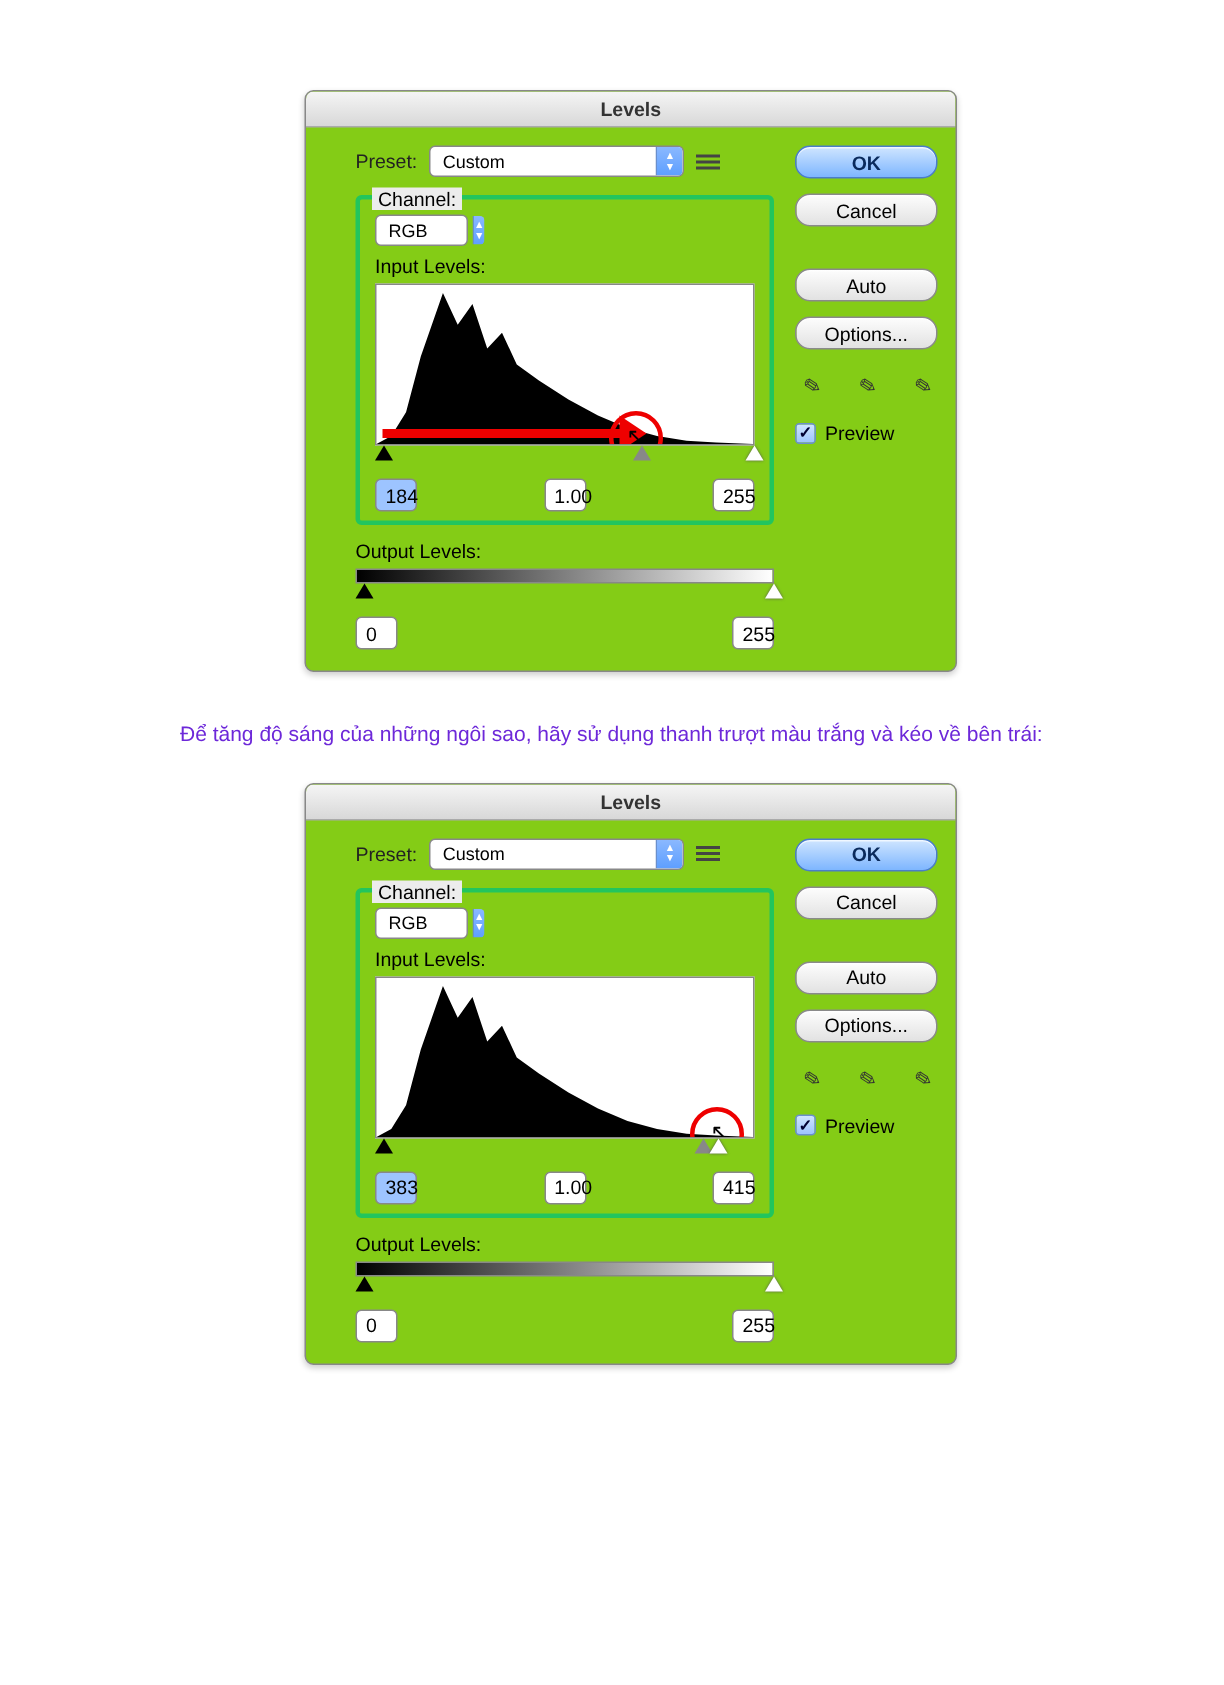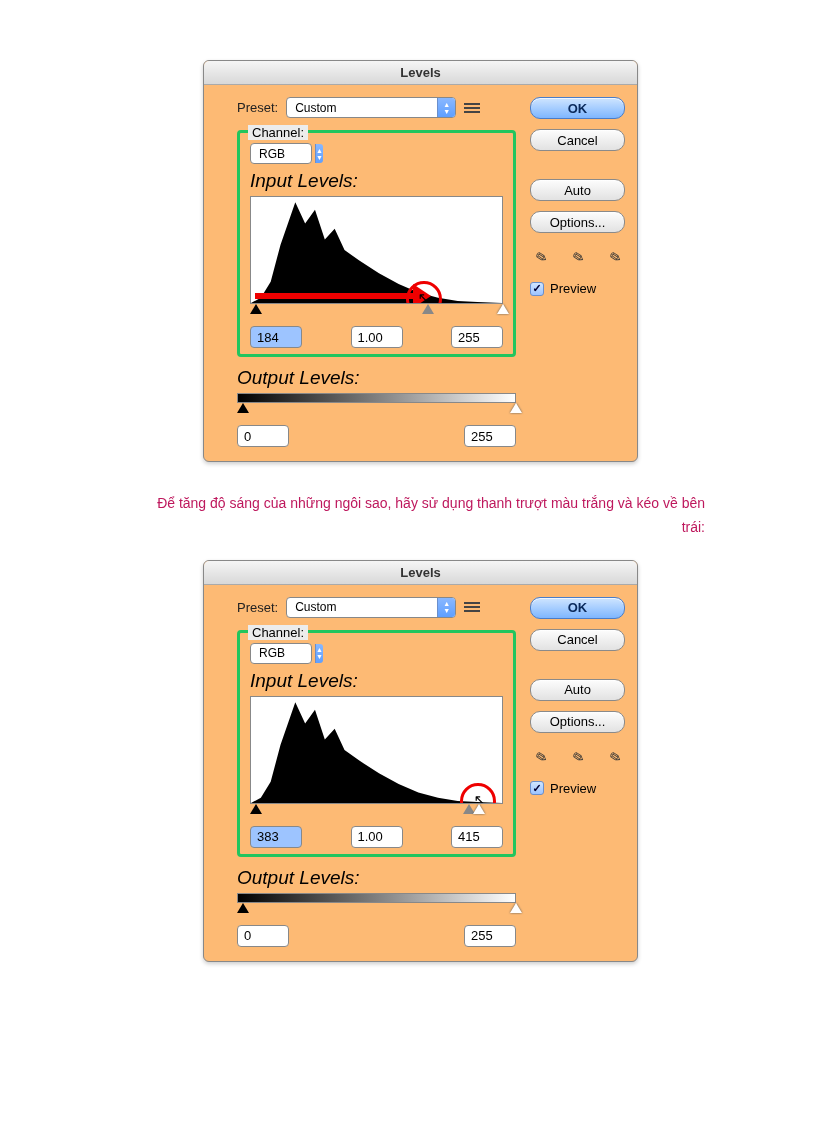--- a/index.html
+++ b/index.html
@@ -14,21 +14,21 @@
   .page {
     padding: 40px 95px 40px 120px;
   }
   .dialog-wrap {
     display: flex;
     justify-content: center;
     margin: 20px 0 30px 0;
   }
   .dialog {
     width: 435px;
-    background: #fdba74;
+    background: #84cc16;
     border: 1px solid #888;
     border-radius: 6px;
     box-shadow: 0 2px 4px rgba(0,0,0,0.2);
     overflow: hidden;
   }
   .titlebar {
     background: linear-gradient(to bottom, #f5f5f5, #d8d8d8);
     border-bottom: 1px solid #aaa;
     text-align: center;
     font-size: 13px;
@@ -112,23 +112,22 @@
   }
   .fieldset .legend {
     position: absolute;
     top: -8px;
     left: 8px;
     background: #ececec;
     padding: 0 4px;
     font-size: 13px;
   }
   .section-label {
-    font-size: 19px;
+    font-size: 13px;
     margin-bottom: 4px;
-    font-style: italic;
   }
   .histogram-box {
     background: #fff;
     border: 1px solid #888;
     width: 100%;
     height: 108px;
     position: relative;
     overflow: hidden;
   }
   .histogram-svg {
@@ -154,21 +153,21 @@
   }
   .tri-black { border-bottom: 10px solid #000; }
   .tri-gray { border-bottom: 10px solid #888; }
   .tri-white { border-bottom: 10px solid #fff; filter: drop-shadow(0 0 1px #555); }
   .num-inputs {
     display: flex;
     justify-content: space-between;
     margin-top: 6px;
   }
   .num-input {
-    width: 52px;
+    width: 28px;
     height: 22px;
     font-size: 13px;
     border: 1px solid #888;
     border-radius: 4px;
     background: #fff;
     padding: 0 6px;
     display: flex;
     align-items: center;
     color: #000;
   }
@@ -250,23 +249,22 @@
   }
   .cursor-arrow {
     position: absolute;
     z-index: 7;
     font-size: 15px;
     color: #000;
   }
   .body-text {
     font-size: 14px;
     line-height: 1.7;
-    margin: 14px 16px;
-    color: #be185d;
-    text-align: right;
+    margin: 14px 0;
+    color: #6d28d9;
   }
   .body-text strong { font-weight: bold; }
 </style>
 </head>
 <body>
 
 <div class="page">
 
   <div class="dialog-wrap">
     <div class="dialog">

